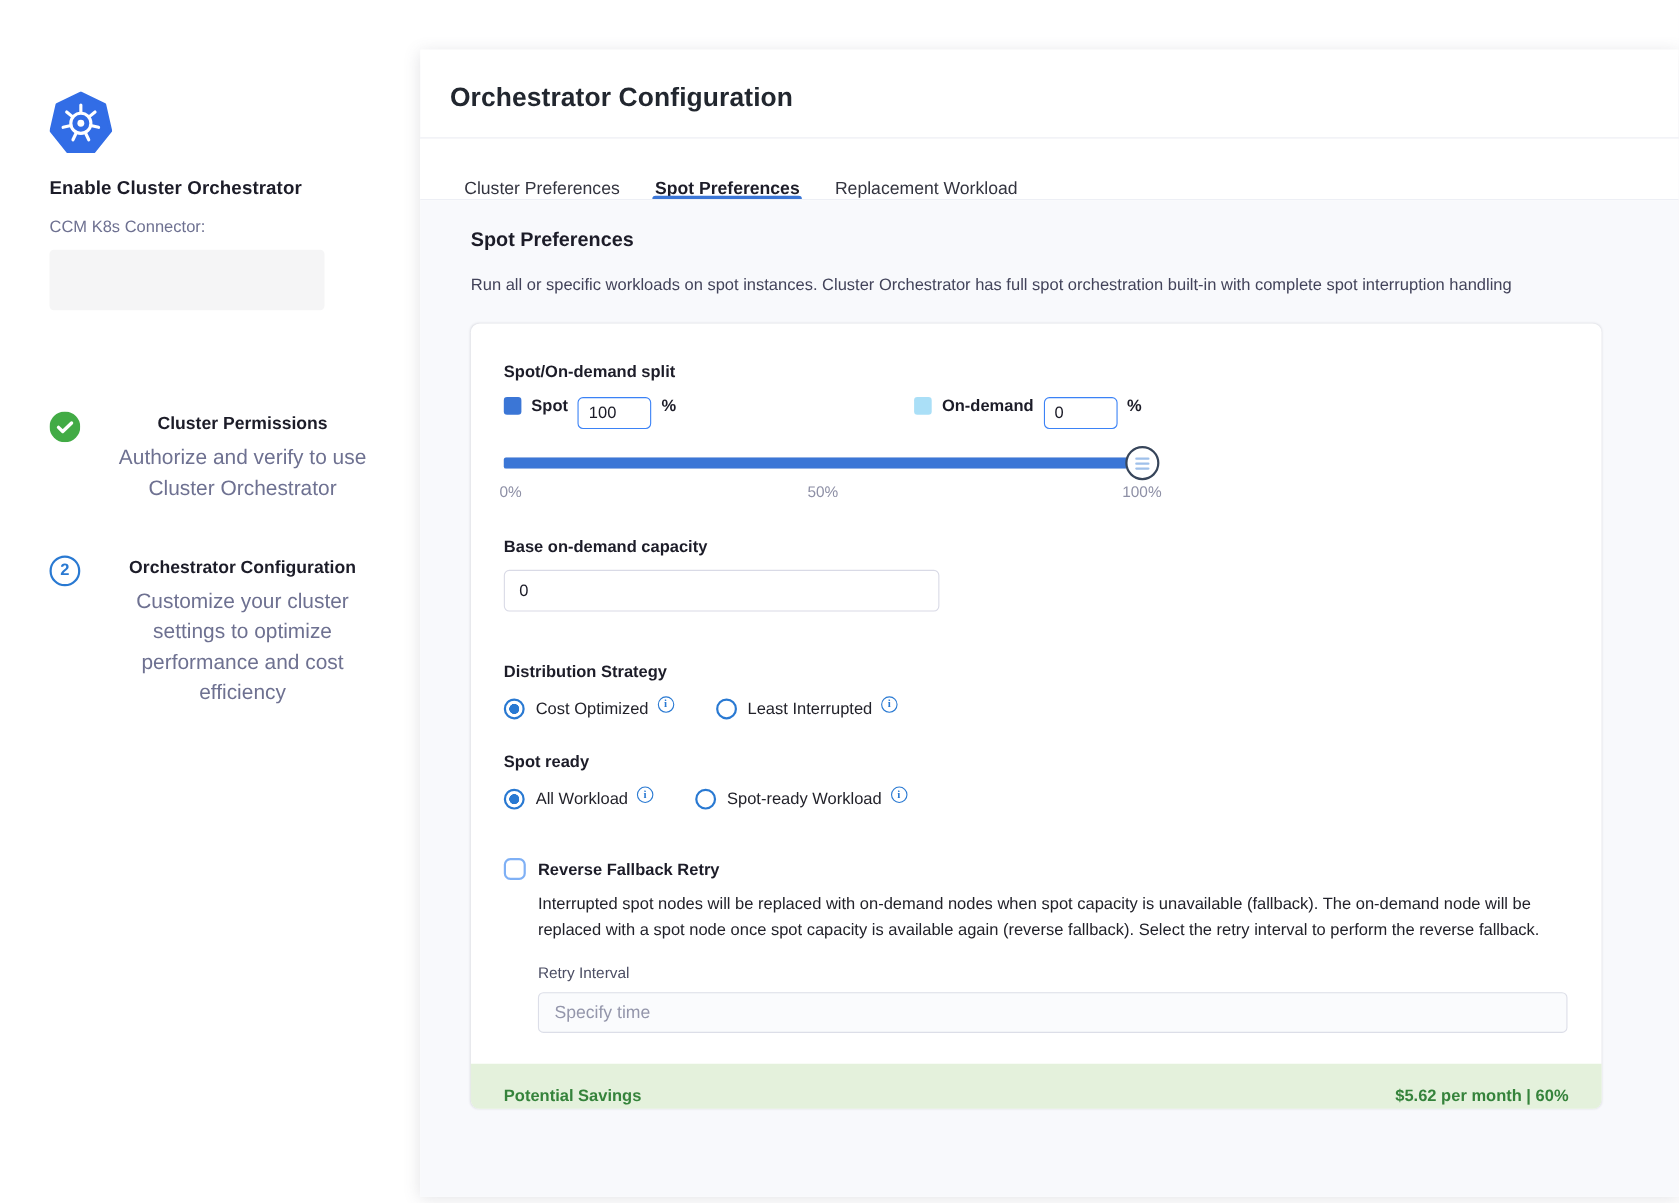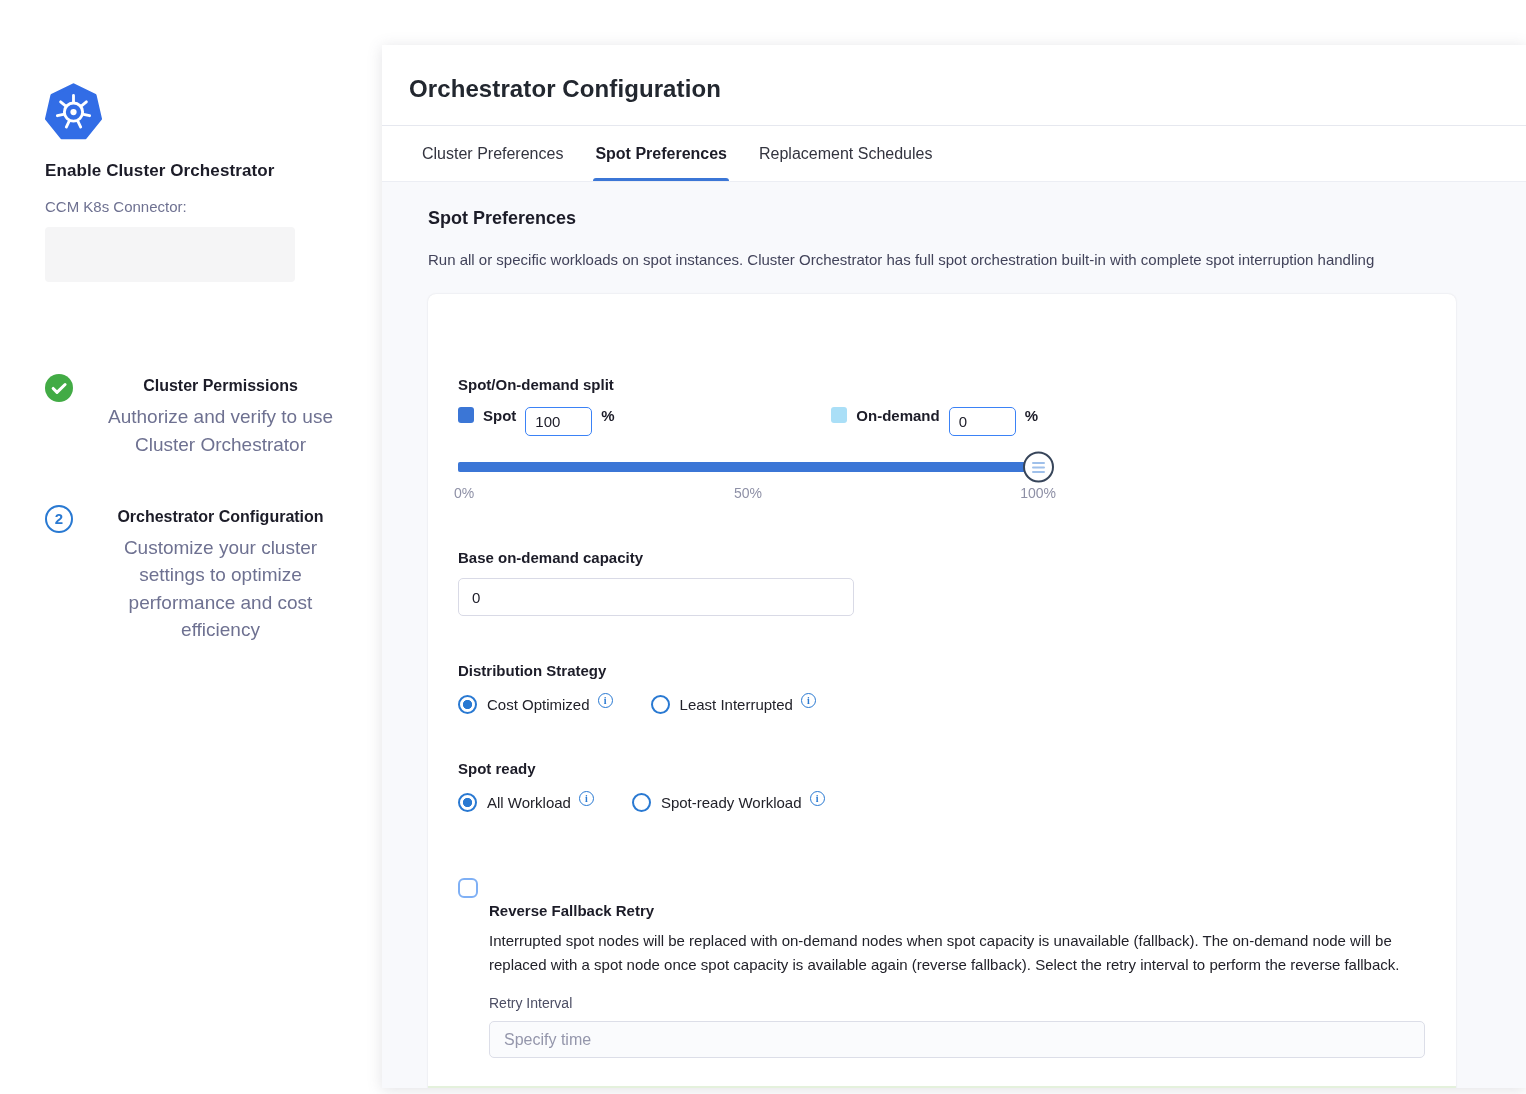--- a/index.html
+++ b/index.html
@@ -18,31 +18,31 @@
   .check-circle { width:28px; height:28px; display:block; }
   .num-circle { width:28px; height:28px; border-radius:50%; border:2px solid #2979d2; color:#2979d2; font-size:15px; font-weight:700; display:flex; align-items:center; justify-content:center; background:#fff; }
   .step-label { font-size:16px; font-weight:700; color:#1c1c28; padding-top:3px; }
   .step-desc { margin-top:8px; font-size:19px; line-height:1.45; color:#6e7191; max-width:245px; }
 
   
   .panel { position:absolute; left:382px; top:45px; right:0; bottom:6px; background:#fff; box-shadow:0 2px 14px rgba(96,97,112,0.18); display:flex; flex-direction:column; }
   .panel-header { padding:30px 30px 22px 27px; border-bottom:1px solid #e6e8ef; }
   .panel-title { font-size:24px; font-weight:700; color:#22272f; letter-spacing:.1px; }
   .tabs { display:flex; gap:28px; padding:0 30px 0 38px; height:56px; align-items:stretch; border-bottom:1px solid #eceef4; background:#fff; }
-  .tab { display:flex; align-items:center; font-size:16px; color:#33343f; position:relative; cursor:pointer; padding:0 2px; }
+  .tab { display:flex; align-items:flex-end; font-size:16px; color:#33343f; position:relative; cursor:pointer; padding:0 2px; }
   .tab.active { font-weight:700; color:#1c1c28; }
   .tab.active .tab-underline { position:absolute; left:0; right:0; bottom:0; height:3px; background:#3b76d6; border-radius:3px 3px 0 0; }
 
   .content { flex:1; background:#f8f9fc; padding:26px 70px 0 46px; overflow:hidden; }
   .section-title { font-size:18px; font-weight:700; color:#1c1c28; }
   .section-desc { margin-top:22px; font-size:15px; color:#42435a; }
 
   
   .card { margin-top:26px; background:#fff; border-radius:8px; box-shadow:0 0 2px rgba(40,41,61,.14); padding:36px 30px 0 30px; }
-  .field-label { font-size:15px; font-weight:700; color:#1c1c28;margin-top:46px; }
+  .field-label { font-size:15px; font-weight:700; color:#1c1c28; }
 
   .split-block { width:580px; }
   .split-row { margin-top:14px; display:flex; justify-content:space-between; align-items:center; }
   .split-group { display:flex; align-items:flex-start; gap:9px; }
   .swatch { width:16px; height:16px; border-radius:3px; display:inline-block; }
   .swatch.spot { background:#3b76d6; }
   .swatch.ondemand { background:#aadff7; }
   .split-name { font-size:15px; font-weight:700; color:#1c1c28; }
   .pct-input { width:67px; height:29px; border:1px solid #3b82f6; border-radius:5px; font-size:15px; color:#1c1c28; padding:0 9px; font-family:"Liberation Sans",sans-serif; outline:none; }
   .pct-sign { font-size:15px; font-weight:700; color:#1c1c28; }
@@ -139,21 +139,21 @@
 
   <div class="tabs">
     <div class="tab">
       <span>Cluster Preferences</span>
     </div>
     <div class="tab active">
       <span>Spot Preferences</span>
       <span class="tab-underline"></span>
     </div>
     <div class="tab">
-      <span>Replacement Schedules</span>
+      <span>Replacement Workload</span>
     </div>
   </div>
 
   <div class="content">
     <div class="section-title">Spot Preferences</div>
     <div class="section-desc">Run all or specific workloads on spot instances. Cluster Orchestrator has full spot orchestration built-in with complete spot interruption handling</div>
 
     <div class="card">
 
       <div class="split-block">

